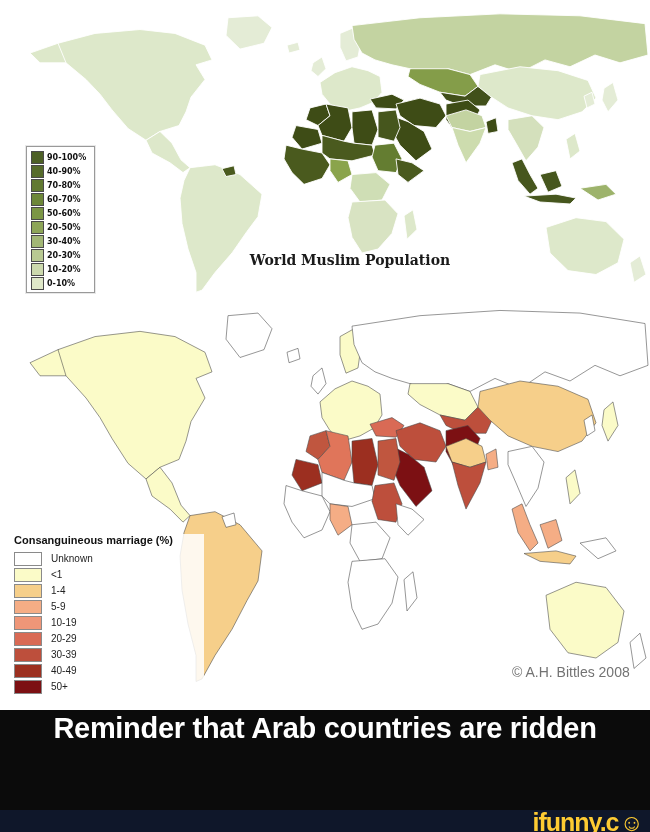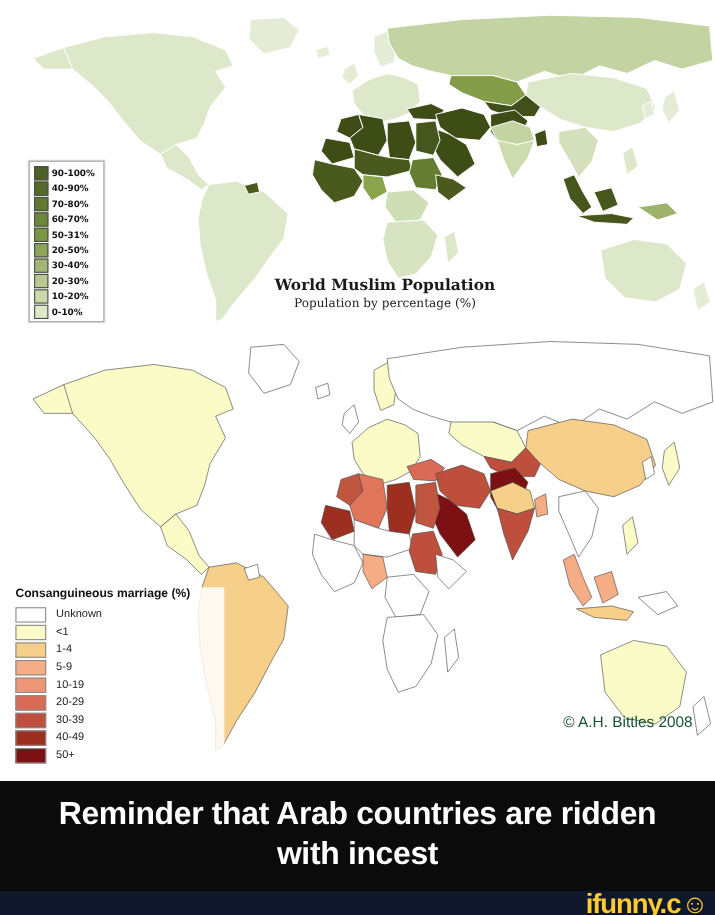--- a/index.html
+++ b/index.html
@@ -21,25 +21,25 @@
   .map-subtitle{font-family:"DejaVu Serif",serif;font-size:11px;color:#222;margin-top:1px;}
 
   
   .bottom-map{position:absolute;left:0;top:300px;width:650px;height:400px;}
   .bottom-map svg{position:absolute;left:0;top:0;width:650px;height:392px;}
   .bottom-legend{position:absolute;left:14px;top:234px;width:190px;background:rgba(255,255,255,0.85);}
   .bottom-legend-title{font-size:11px;font-weight:bold;color:#111;margin-bottom:5px;}
   .bottom-legend .row{display:flex;align-items:center;height:15px;margin-bottom:1px;}
   .bottom-legend .sw{width:26px;height:12px;border:1px solid #8a8a8a;flex:0 0 auto;}
   .bottom-legend .lb{font-size:10px;color:#222;margin-left:9px;white-space:nowrap;}
-  .attribution{position:absolute;left:512px;top:348px;font-size:14px;color:#14532d;white-space:nowrap;}
+  .attribution{position:absolute;left:512px;top:364px;font-size:14px;color:#737373;white-space:nowrap;}
 
   
   .caption-band{position:absolute;left:0;top:710px;width:650px;height:122px;background:#0b0b0b;
-                display:flex;flex-direction:column;align-items:center;padding-top:12px;
+                display:flex;flex-direction:column;align-items:center;padding-top:0;
                 box-sizing:border-box;}
   .caption-line{color:#ffffff;font-weight:bold;font-size:29px;line-height:36px;
                 letter-spacing:-0.3px;text-align:center;}
 
   
   .watermark-bar{position:absolute;left:0;bottom:0;width:650px;height:22px;background:#0f172a;
                  overflow:hidden;}
   .ifunny-logo{position:absolute;right:6px;top:-2px;white-space:nowrap;}
   .ifunny-text{color:#fecb32;font-weight:800;font-size:25px;letter-spacing:-1px;}
   .ifunny-smiley{color:#fecb32;font-weight:800;font-size:24px;margin-left:1px;}
@@ -108,21 +108,21 @@
         <div class="row">
           <span class="sw" style="background: rgb(97, 121, 49);"></span>
           <span class="lb">70-80%</span>
         </div>
         <div class="row">
           <span class="sw" style="background: rgb(109, 135, 57);"></span>
           <span class="lb">60-70%</span>
         </div>
         <div class="row">
           <span class="sw" style="background: rgb(123, 150, 69);"></span>
-          <span class="lb">50-31%</span>
+          <span class="lb">50-60%</span>
         </div>
         <div class="row">
           <span class="sw" style="background: rgb(141, 165, 88);"></span>
           <span class="lb">20-50%</span>
         </div>
         <div class="row">
           <span class="sw" style="background: rgb(162, 183, 117);"></span>
           <span class="lb">30-40%</span>
         </div>
         <div class="row">
@@ -133,21 +133,20 @@
           <span class="sw" style="background: rgb(204, 217, 173);"></span>
           <span class="lb">10-20%</span>
         </div>
         <div class="row">
           <span class="sw" style="background: rgb(223, 232, 200);"></span>
           <span class="lb">0-10%</span>
         </div>
       </div>
     <div class="map-title-block">
       <div class="map-title">World Muslim Population</div>
-      <div class="map-subtitle">Population by percentage (%)</div>
     </div>
   </section>
 
   <section class="bottom-map">
     <svg id="bottom-svg" viewBox="0 0 650 300" preserveAspectRatio="none">
         <path d="M228,12 L258,10 L272,22 L264,38 L240,44 L226,30 Z" fill="#ffffff" stroke="#4a4a4a" stroke-width="0.5" stroke-linejoin="round"></path>
         <path d="M287,40 L298,37 L300,45 L289,48 Z" fill="#ffffff" stroke="#4a4a4a" stroke-width="0.5" stroke-linejoin="round"></path>
         <path d="M30,48 L58,38 L76,44 L66,58 L40,58 Z" fill="#fbfbc8" stroke="#4a4a4a" stroke-width="0.5" stroke-linejoin="round"></path>
         <path d="M58,38 L95,28 L140,24 L175,28 L205,40 L212,55 L196,60 L205,75 L191,93 L186,108 L179,122 L160,128 L146,137 L128,125 L112,106 L100,90 L86,75 L66,58 Z" fill="#fbfbc8" stroke="#4a4a4a" stroke-width="0.5" stroke-linejoin="round"></path>
         <path d="M146,137 L160,128 L172,140 L181,157 L190,165 L183,170 L170,160 L152,150 Z" fill="#fbfbc8" stroke="#4a4a4a" stroke-width="0.5" stroke-linejoin="round"></path>
@@ -230,19 +229,18 @@
             <span class="sw" style="background: rgb(124, 16, 19);"></span>
             <span class="lb">50+</span>
           </div>
         </div>
     </div>
     <div class="attribution">© A.H. Bittles 2008</div>
   </section>
 
   <section class="caption-band">
     <div class="caption-line">Reminder that Arab countries are ridden</div>
-    <div class="caption-line">with incest</div>
     <div class="watermark-bar">
       <span class="ifunny-logo"><span class="ifunny-text">ifunny.c</span><span class="ifunny-smiley">☺</span></span>
     </div>
   </section>
 
 </div>
 
 </body></html>

